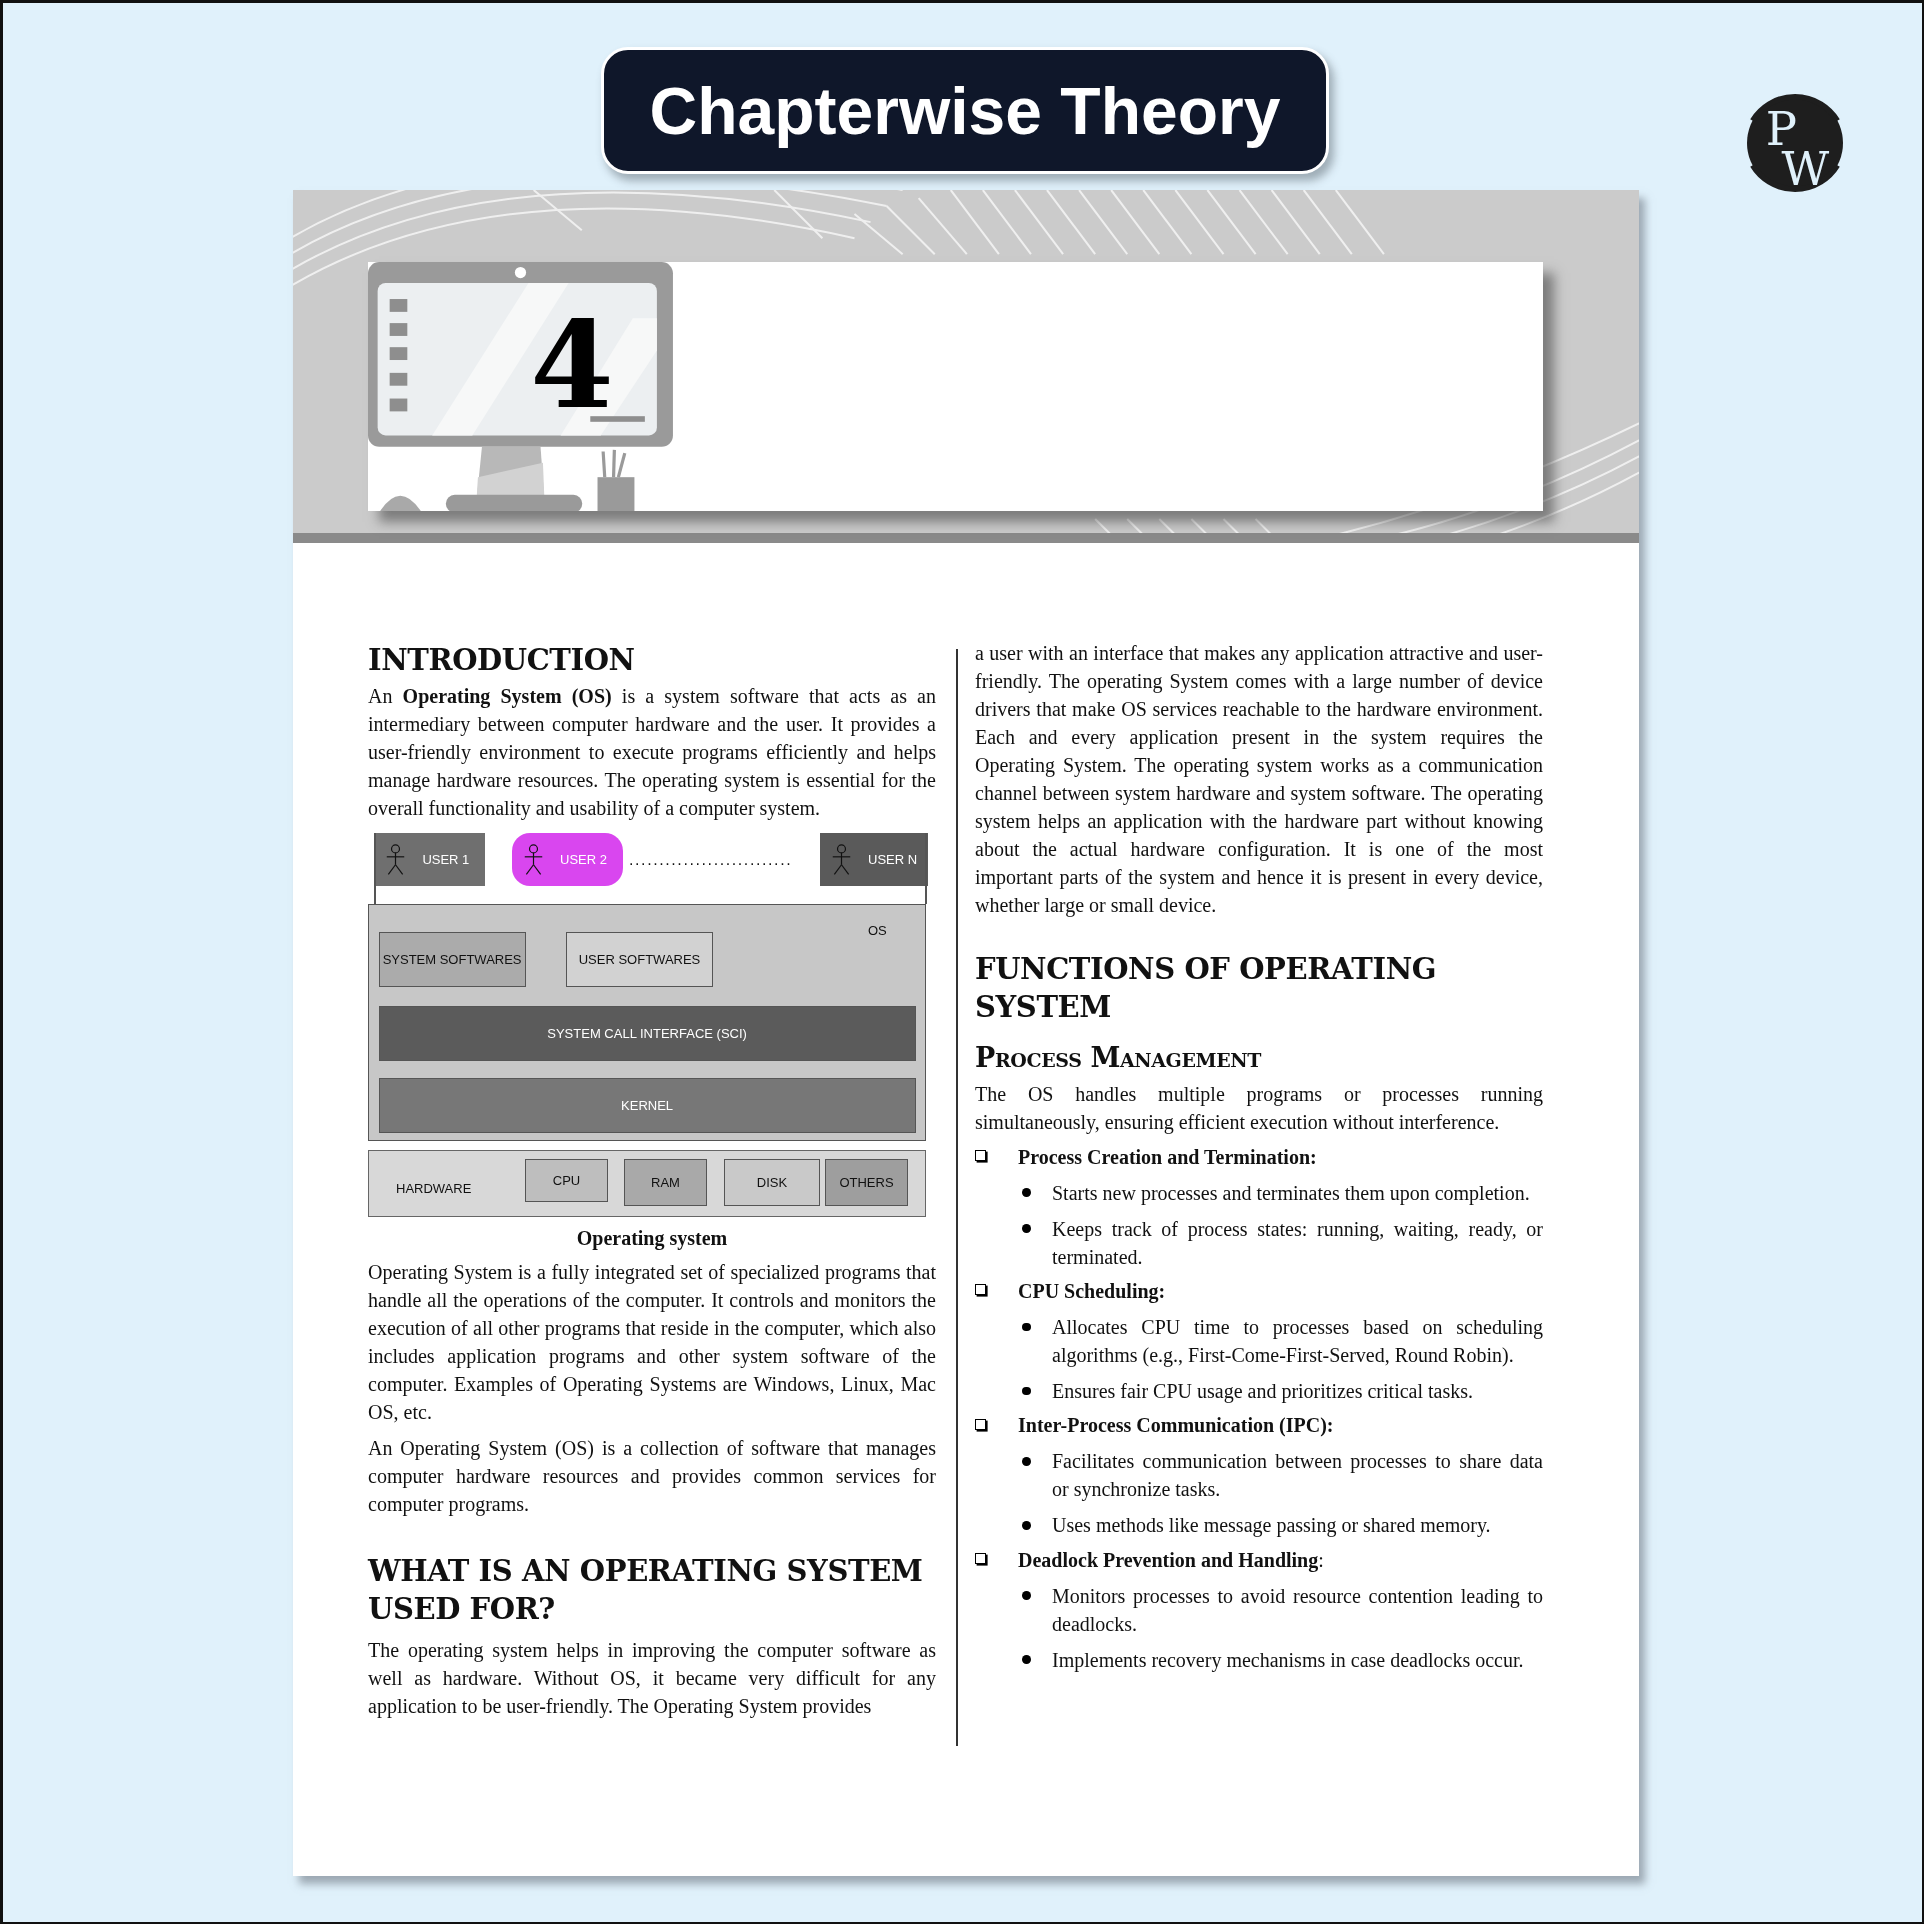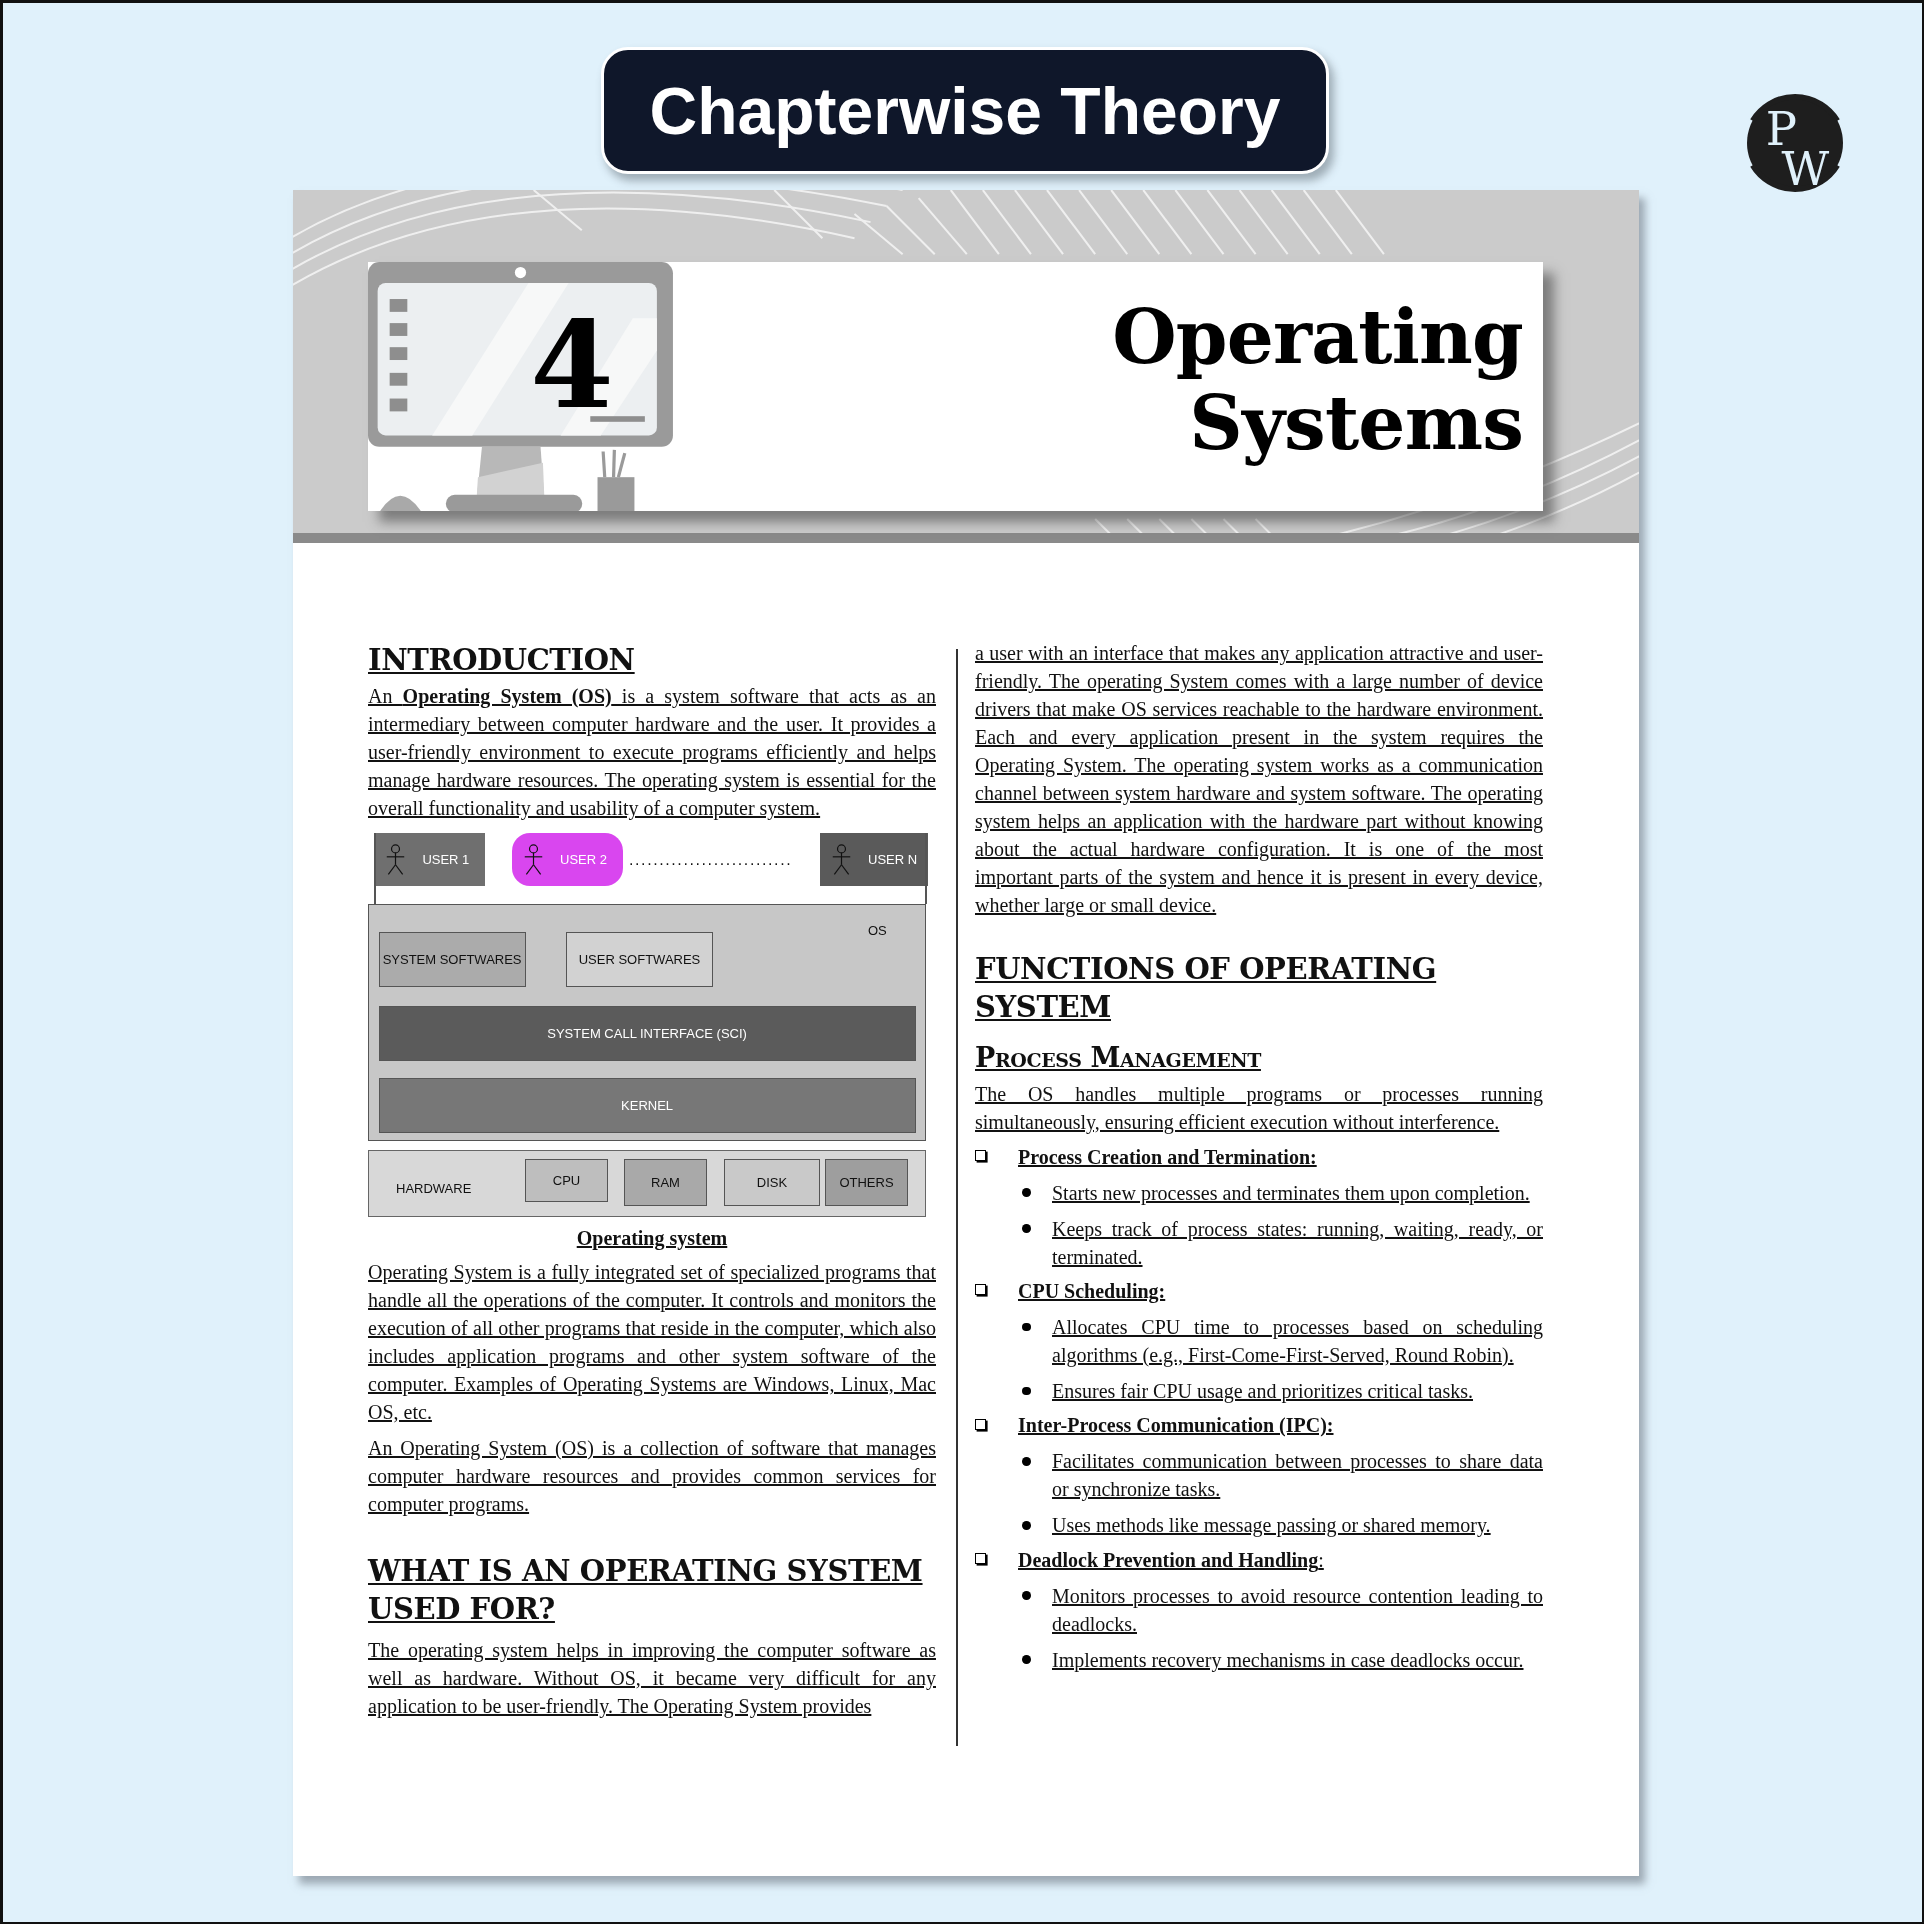--- a/index.html
+++ b/index.html
@@ -48,21 +48,21 @@
     left:497px; top:32px; width:658px; text-align:right;
     font-family:"DejaVu Serif", serif; font-weight:bold; font-size:74px; letter-spacing:-0.8px;
     color:#000;
   }
   #chapter-number {
     left:144px; top:32px; width:120px; text-align:center;
     font-family:"DejaVu Serif", serif; font-weight:bold; font-size:120px; color:#000;
   }
 
   
-  .col { position:absolute; top:638px; font-size:20px; line-height:28px;text-decoration:underline; }
+  .col { position:absolute; top:638px; font-size:20px; line-height:28px; }
   #col-left { left:365px; width:568px; }
   #col-right { left:972px; width:568px; top:638px; }
   #divider { left:953px; top:646px; width:1.6px; height:1097px; background:#333; }
 
   .h1 {
     font-family:"DejaVu Serif", serif; font-weight:bold; font-size:29px; line-height:38px;
     letter-spacing:-0.4px; margin:0;
   }
   .h2 {
     font-family:"DejaVu Serif", serif; font-weight:bold; font-size:27px; line-height:32px;
@@ -183,21 +183,20 @@
       <polygon points="142,230 215,230 220,300 135,300" fill="#b8b8b8"></polygon>
       <polygon points="137,268 218,250 220,300 135,300" fill="#d2d2d2"></polygon>
       <rect x="97" y="290" width="170" height="22" rx="11" fill="#9a9a9a"></rect>
       <path d="M 14 312 Q 40 270 67 312 Z" fill="#a9a9a9"></path>
       <rect x="286" y="268" width="46" height="44" fill="#9a9a9a"></rect>
       <line x1="295" y1="268" x2="293" y2="236" stroke="#9a9a9a" stroke-width="4"></line>
       <line x1="306" y1="268" x2="307" y2="234" stroke="#9a9a9a" stroke-width="4"></line>
       <line x1="312" y1="268" x2="320" y2="238" stroke="#9a9a9a" stroke-width="4"></line>
     </svg>
     <div id="chapter-number" class="abs">4</div>
-    <div id="chapter-title" class="abs">Operating Systems</div>
   </div>
 </div>
 
 <div id="divider" class="abs"></div>
 
 <div id="col-left" class="col">
   <h1 class="h1">INTRODUCTION</h1>
   <p style="margin-top:3.2px;">
     <span>An </span><b>Operating System (OS)</b><span> is a system software that acts as an intermediary between computer hardware and the user. It provides a user-friendly environment to execute programs efficiently and helps manage hardware resources. The operating system is essential for the overall functionality and usability of a computer system.</span>
   </p>

